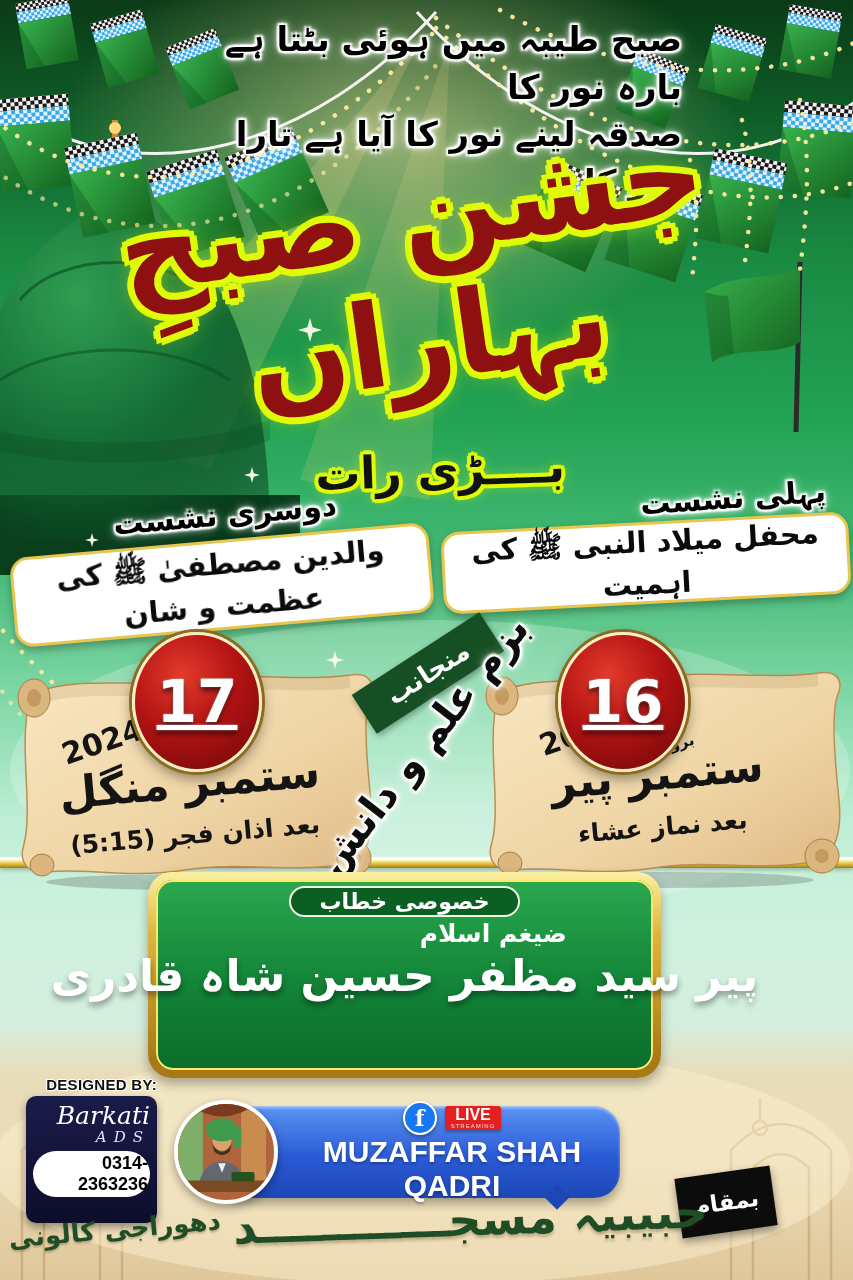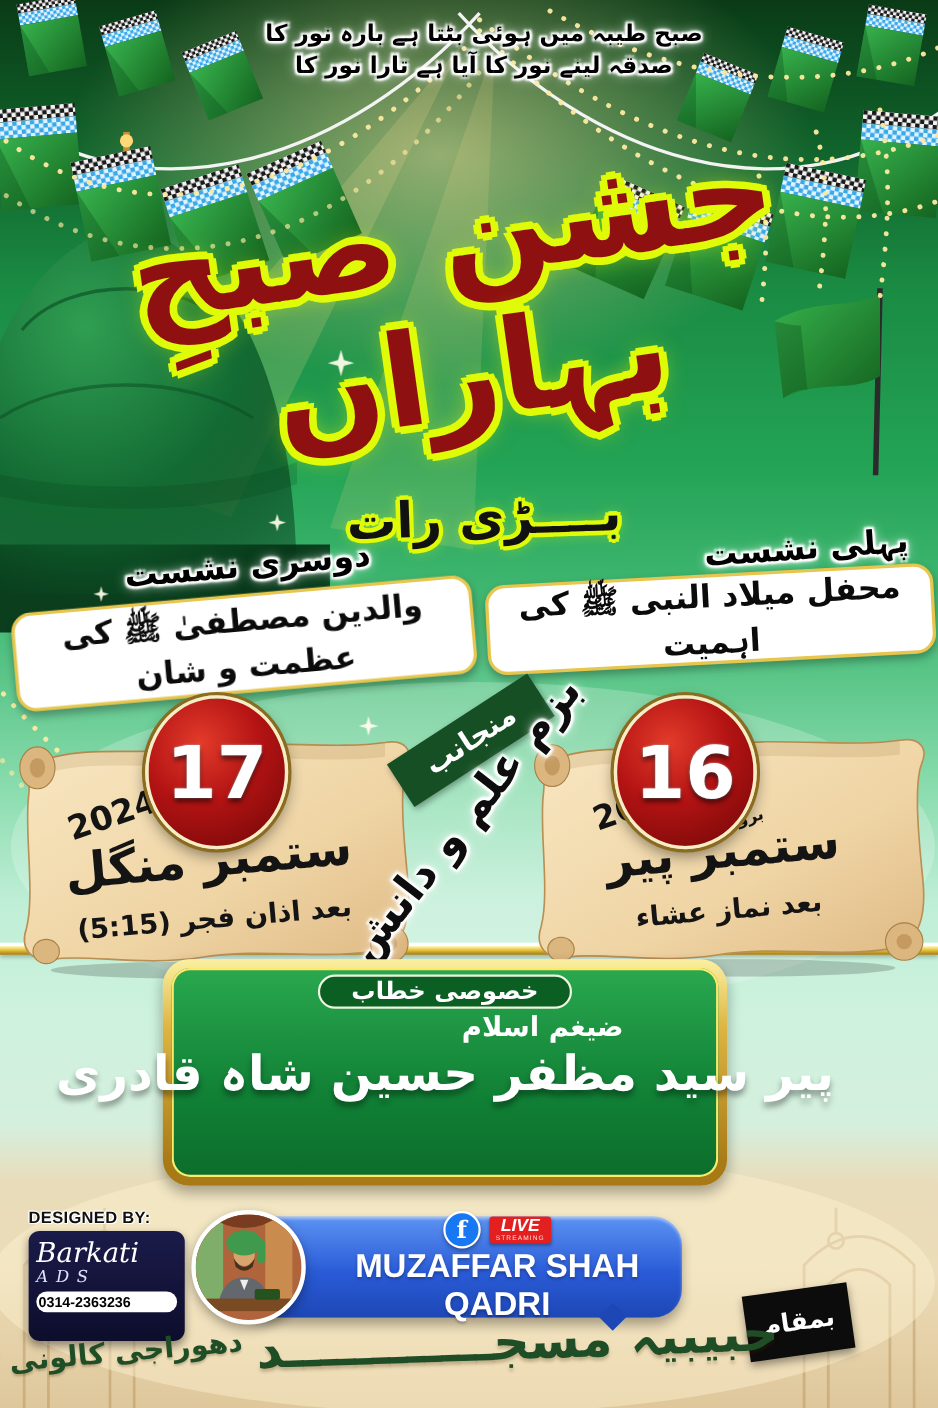--- a/index.html
+++ b/index.html
@@ -15,21 +15,21 @@
   .white-glow{text-shadow:0 0 3px #fff,0 0 6px #fff,0 0 12px #fff,2px 2px 2px #fff,-2px -2px 2px #fff,2px -2px 2px #fff,-2px 2px 2px #fff;}
   .outline-y{color:#111;
     text-shadow:4px 0 0 var(--outline-chartreuse,#e0fb08),-4px 0 0 var(--outline-chartreuse,#e0fb08),
     0 4px 0 var(--outline-chartreuse,#e0fb08),0 -4px 0 var(--outline-chartreuse,#e0fb08),
     3px 3px 0 var(--outline-chartreuse,#e0fb08),-3px 3px 0 var(--outline-chartreuse,#e0fb08),
     3px -3px 0 var(--outline-chartreuse,#e0fb08),-3px -3px 0 var(--outline-chartreuse,#e0fb08),
     0 0 14px rgba(228,251,4,.75);}
   .rtl{direction:rtl;unicode-bidi:isolate;}
 
   
-  .couplet{left:185px;top:16px;width:510px;text-align:center;font-weight:bold;font-size:21px;color:#000;line-height:1.4;}
+  .couplet{left:172px;top:16px;width:510px;text-align:right;font-weight:bold;font-size:34px;color:#000;line-height:1.4;}
 
   
   .title-block{left:115px;top:148px;width:610px;text-align:center;transform:rotate(-8deg);
     font-size:116px;font-weight:bold;line-height:1.1;color:var(--title-maroon,#8e1010);
     text-shadow:7px 0 0 var(--outline-chartreuse,#e0fb08),-7px 0 0 var(--outline-chartreuse,#e0fb08),
       0 7px 0 var(--outline-chartreuse,#e0fb08),0 -7px 0 var(--outline-chartreuse,#e0fb08),
       5px 5px 0 var(--outline-chartreuse,#e0fb08),-5px 5px 0 var(--outline-chartreuse,#e0fb08),
       5px -5px 0 var(--outline-chartreuse,#e0fb08),-5px -5px 0 var(--outline-chartreuse,#e0fb08),
       0 0 22px rgba(228,251,4,.65);}
   .subtitle{left:250px;top:444px;width:380px;text-align:center;font-size:45px;font-weight:bold;transform:rotate(-2deg);}
@@ -51,21 +51,21 @@
   .scroll-left{left:10px;top:662px;}
   .scroll-content{position:absolute;inset:0;transform:rotate(-5deg);color:#141414;font-weight:bold;}
   .sc-year{position:absolute;font-size:30px;transform:rotate(-14deg);}
   .sc-prefix{position:absolute;font-size:15px;transform:rotate(-10deg);}
   .sc-line{position:absolute;font-size:44px;text-align:center;width:330px;left:14px;}
   .sc-time{position:absolute;font-size:25px;text-align:center;width:300px;left:30px;}
   .day-badge{position:absolute;width:124px;height:134px;border-radius:50%;
     background:radial-gradient(circle at 38% 30%,#e33b2b 0%,#b31313 45%,#6e0707 100%);
     border:3px solid #f7ecc3;box-shadow:0 0 0 3px #8a6b1f,0 6px 14px rgba(0,0,0,.45);
     display:flex;align-items:center;justify-content:center;}
-  .day-badge span{font-size:66px;font-weight:bold;color:#fff;text-shadow:0 4px 5px rgba(0,0,0,.55),0 0 2px #bbb;}
+  .day-badge span{font-size:58px;font-weight:bold;color:#fff;text-shadow:0 4px 5px rgba(0,0,0,.55),0 0 2px #bbb;text-decoration:underline;}
 
   
   .org-ribbon{left:352px;top:650px;width:152px;height:46px;background:#174f24;transform:rotate(-33deg);
     color:#fff;font-size:26px;font-weight:bold;display:flex;align-items:center;justify-content:center;
     box-shadow:0 3px 6px rgba(0,0,0,.35);}
   .org-name{left:262px;top:722px;width:320px;text-align:center;transform:rotate(-52deg);
     font-size:40px;font-weight:bold;color:#0d0d0d;}
 
   
   .gold-line{left:0;top:860px;width:853px;height:8px;
@@ -76,41 +76,41 @@
     background:linear-gradient(180deg,#fbf0a0,#ddb542 30%,#a87a16 90%);box-shadow:0 6px 12px rgba(0,0,0,.3);}
   .speech-inner{height:100%;border-radius:17px;background:linear-gradient(180deg,#2aa84f,#118136 60%,#0c6d2b);
     box-shadow:inset 0 0 0 2px #ffe96a;display:flex;flex-direction:column;align-items:center;color:#fff;}
   .speech-tag{margin-top:6px;background:#0b5f23;border:2px solid #eef6df;border-radius:999px;
     padding:1px 28px;font-size:22px;font-weight:bold;}
   .speech-honorific{font-size:25px;font-weight:bold;margin-top:2px;align-self:flex-end;margin-right:86px;}
   .speech-name{font-size:44px;font-weight:bold;white-space:nowrap;margin-top:2px;
     text-shadow:0 4px 6px rgba(0,0,0,.4);text-align:center;}
 
   
-  .designer{left:26px;top:1076px;width:142px;text-align:left;margin-top:23px;}
+  .designer{left:26px;top:1076px;width:131px;text-align:right;}
   .designer-label{font-family:"Liberation Sans",sans-serif;font-size:15px;font-weight:800;color:#101010;letter-spacing:.3px;
     text-shadow:1px 0 #fff,-1px 0 #fff,0 1px #fff,0 -1px #fff,1px 1px #fff,-1px -1px #fff;}
   .designer-box{margin-top:3px;background:linear-gradient(180deg,#1b1b4a,#0d0d2c);border-radius:10px;
     padding:5px 7px 26px;box-shadow:0 4px 8px rgba(0,0,0,.4);}
   .designer-brand{font-family:"DejaVu Serif",serif;font-style:italic;font-size:25px;color:#fff;}
   .designer-sub{font-family:"DejaVu Serif",serif;font-style:italic;font-size:15px;color:#dfe2ff;letter-spacing:7px;margin-top:-2px;}
   .designer-phone{margin-top:5px;background:#fff;border-radius:999px;font-family:"Liberation Sans",sans-serif;
-    font-size:13px;font-weight:800;color:#000;padding:2px 2px;}
+    font-size:18px;font-weight:800;color:#000;padding:2px 2px;}
 
   
   .stream-bar{left:218px;top:1106px;width:402px;height:92px;border-radius:26px;
     background:linear-gradient(180deg,#5b93f2,#2a5bd7 55%,#1d47b5);
     box-shadow:0 6px 10px rgba(0,0,0,.3),inset 0 2px 3px rgba(255,255,255,.5);
     display:flex;flex-direction:column;justify-content:center;padding-left:66px;box-sizing:border-box;color:#fff;}
   .stream-bar::after{content:"";position:absolute;left:330px;bottom:-8px;width:18px;height:18px;background:#1d47b5;transform:rotate(45deg);}
   .stream-row{display:flex;align-items:center;justify-content:center;gap:8px;}
   .fb{width:30px;height:30px;border-radius:50%;background:#1877f2;border:2px solid #fff;box-shadow:0 2px 4px rgba(0,0,0,.35);
     display:flex;align-items:center;justify-content:center;font-family:"DejaVu Serif",serif;font-weight:bold;font-size:22px;color:#fff;}
   .live{background:var(--live-red,#e3201f);border-radius:3px;padding:1px 6px;display:flex;flex-direction:column;align-items:center;line-height:1;box-shadow:0 2px 3px rgba(0,0,0,.3);}
-  .live-word{font-family:"Liberation Sans",sans-serif;font-weight:800;font-size:16px;color:#fff;font-style:italic;}
+  .live-word{font-family:"Liberation Sans",sans-serif;font-weight:800;font-size:16px;color:#fff;}
   .live-sub{font-family:"Liberation Sans",sans-serif;font-size:6px;letter-spacing:1px;color:#ffd9d9;}
   .stream-line1{font-family:"Liberation Sans",sans-serif;font-weight:800;font-size:26px;text-shadow:0 2px 3px rgba(0,0,0,.3);}
   .stream-line2{font-family:"Liberation Sans",sans-serif;font-weight:800;font-size:30px;text-align:center;margin-top:0;text-shadow:0 2px 3px rgba(0,0,0,.3);}
   .avatar{left:174px;top:1100px;width:96px;height:96px;border-radius:50%;border:4px solid #fff;
     box-shadow:0 4px 10px rgba(0,0,0,.35);overflow:hidden;background:#b0643b;z-index:3;}
 
   
   .venue-tag{left:678px;top:1172px;width:96px;height:60px;background:#0c0c0c;transform:rotate(-8deg);
     display:flex;align-items:center;justify-content:center;color:#fff;font-size:23px;font-weight:bold;
     box-shadow:0 4px 8px rgba(0,0,0,.4);}

